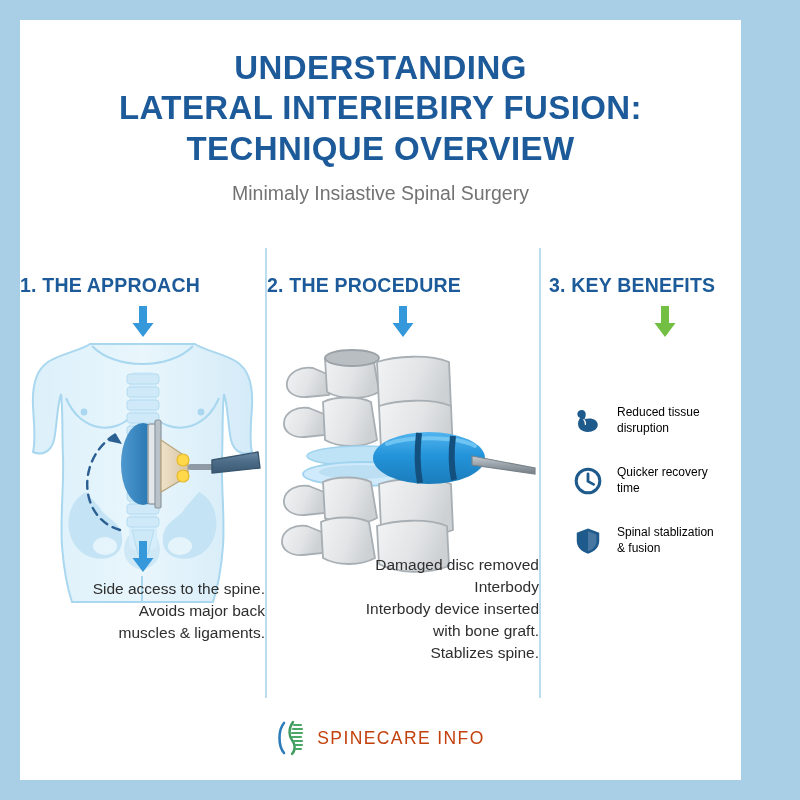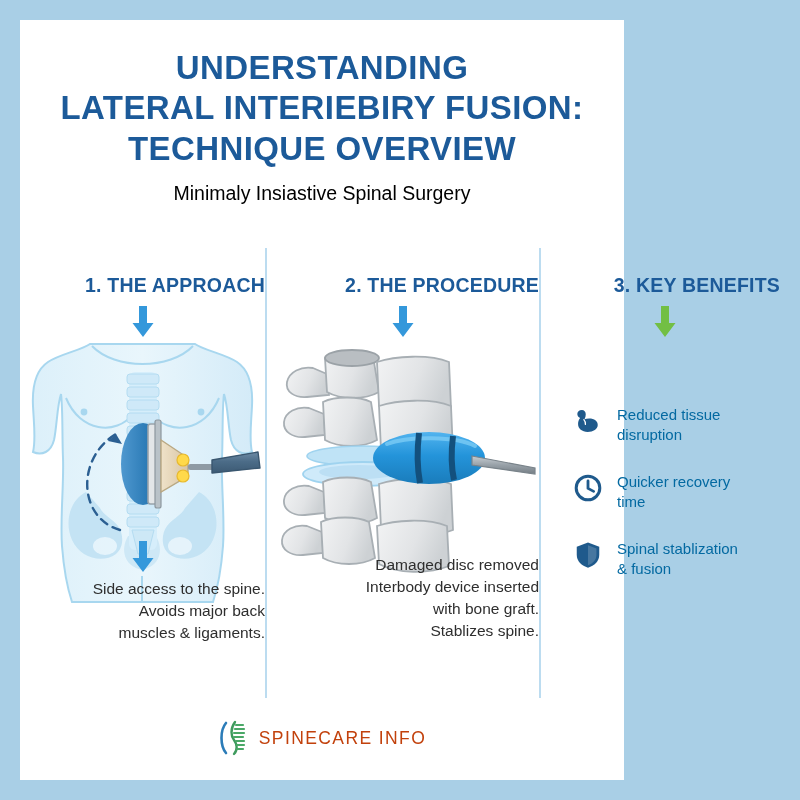--- a/index.html
+++ b/index.html
@@ -5,37 +5,37 @@
   * { box-sizing: border-box; margin: 0; padding: 0; }
   html, body {
     width: 800px; height: 800px;
     font-family: "Liberation Sans", sans-serif;
     background: #a9cfe6;
     overflow: hidden;
   }
   #frame {
     position: absolute;
     left: 20px; top: 20px;
-    width: 604px; height: 760px;
+    width: 721px; height: 760px;
     background: #ffffff;
   }
 
   
   #header { padding-top: 28px; text-align: center; }
   #title {
     color: #1c5a99;
     font-size: 33px;
     font-weight: bold;
     letter-spacing: .4px;
     line-height: 1.22;
   }
   #title .ln { display: block; }
   #subtitle {
     margin-top: 13px;
-    color: #000000;
+    color: #737373;
     font-size: 19.5px;
     font-weight: normal;
   }
 
   
   #columns {
     position: absolute;
     left: 0; top: 216px;
     width: 760px; height: 480px;
     display: flex;
@@ -45,21 +45,21 @@
   .col-2 { width: 272px; }
   .col-3 { width: 243px; margin-left: 8px; }
   .divider {
     width: 2px;
     margin-top: 12px;
     margin-bottom: 18px;
     background: #bcdcf0;
     flex: 0 0 2px;
   }
   .col-head {
-    text-align: right;
+    text-align: left;
     color: #1c5a99;
     font-size: 19.5px;
     font-weight: bold;
     padding-top: 38px;
     letter-spacing: .2px;
   }
   .arrow-wrap { text-align: center; margin-top: 9px; height: 34px; }
 
   
   .art { position: relative; width: 100%; }
@@ -88,22 +88,22 @@
     align-items: flex-start;
     margin-bottom: 26px;
   }
   .benefit .bicon {
     flex: 0 0 34px;
     width: 34px; height: 34px;
     margin-right: 12px;
     display: flex; align-items: center; justify-content: center;
   }
   .benefit .btext {
-    color: #0369a1;
-    font-size: 15px;
+    color: #000000;
+    font-size: 12px;
     line-height: 1.33;
     padding-top: 1px;
   }
 
   
   #footer {
     position: absolute;
     left: 0; bottom: 24px;
     width: 100%;
     display: flex;
@@ -327,20 +327,21 @@
             <path d="M152 93 C150 110 150 127 153 143" fill="none" stroke="#13507d" stroke-width="6"></path>
             <path d="M186 96 C184 112 184 126 187 140" fill="none" stroke="#13507d" stroke-width="6"></path>
           </g>
 
           <path d="M205 116 L268 128 L268 134 L205 125 Z" fill="url(#rodg)" stroke="#79838a" stroke-width="1.2"></path>
         </svg>
       </div>
 
       <div class="caption cap-2">
         <span class="ln">Damaged disc removed</span>
+        <span class="ln">Interbody</span>
         <span class="ln">Interbody device inserted</span>
         <span class="ln">with bone graft.</span>
         <span class="ln">Stablizes spine.</span>
       </div>
     </div>
 
     <div class="divider"></div>
 
     <div class="col col-3">
       <div class="col-head">3. KEY BENEFITS</div>

